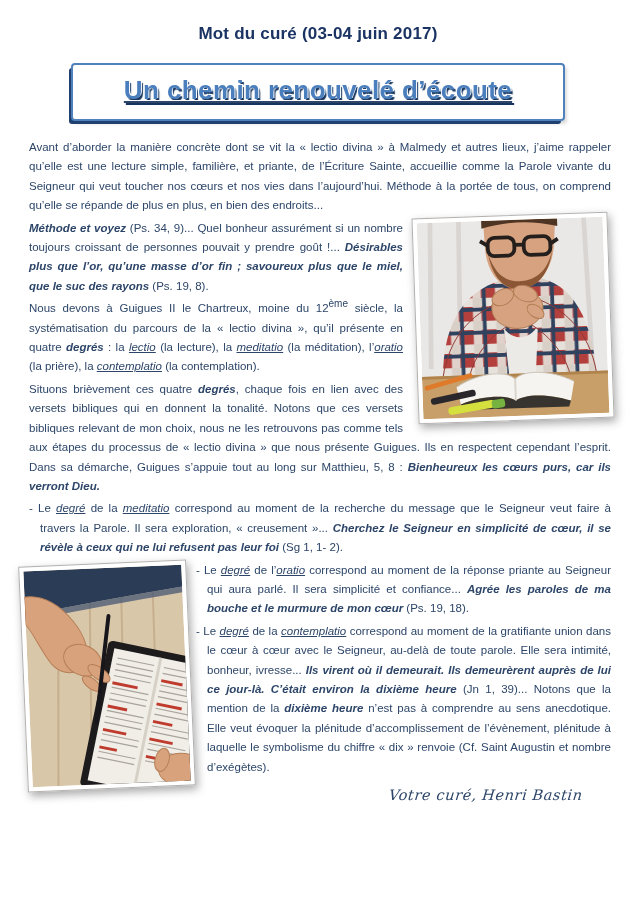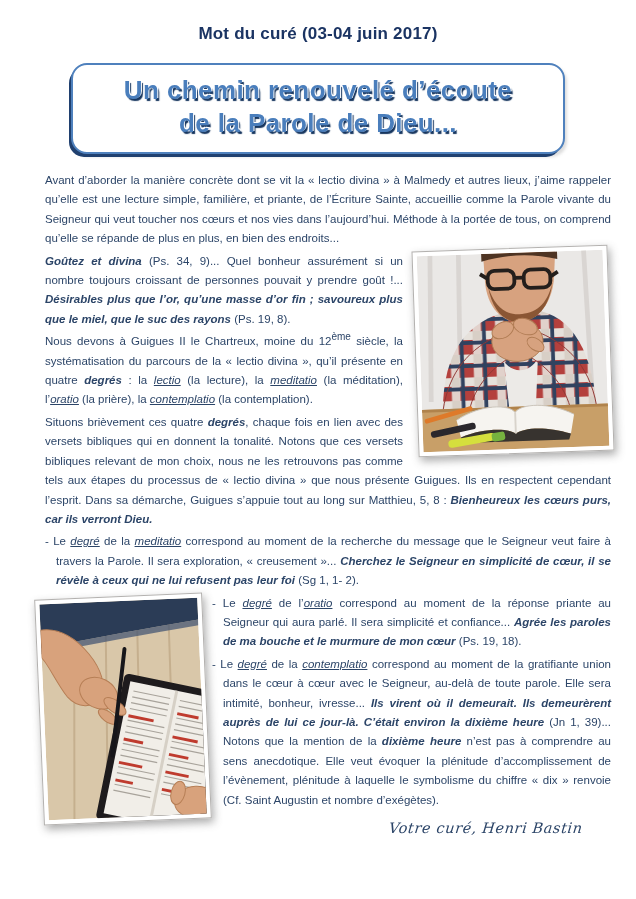--- a/index.html
+++ b/index.html
@@ -16,36 +16,37 @@
     text-align:center;
     font-size:17px;
     font-weight:bold;
     color:var(--navy,#1b3463);
     letter-spacing:.2px;
   }
   .title-box{
     width:478px;
     margin:19px auto 0;
     border:2px solid var(--box-border,#4f81bd);
-    border-radius:16px;
+    border-radius:4px;
     padding:9px 6px 12px;
     text-align:center;
     box-shadow:-3px 4px 0 -1px #20406f, 2px 3px 3px rgba(120,120,120,.25);
     background:#fff;
+    text-decoration:underline;
   }
   .box-line{
     font-size:26px;
     font-weight:bold;
     color:var(--title-blue,#4a7ebc);
     letter-spacing:.4px;
     line-height:33px;
     text-shadow:-1px -1px 0 #ffffff,1px -1px 0 #ffffff,2px 2px 1px #16355e;
   }
   .content{
-    margin:17px 25px 0 45px;
+    margin:17px 25px 0 29px;
     text-align:justify;
     font-size:11.5px;
     line-height:19.4px;
   }
   .content p{margin:0 0 3px;}
   .seg-i{font-style:italic;text-decoration:underline;}
   .seg-bi{font-style:italic;font-weight:bold;}
   sup{font-size:10px;vertical-align:super;line-height:0;}
   .bullet{padding-left:11px;text-indent:-11px;margin:0 0 3px;}
   .photo{
@@ -82,21 +83,20 @@
 </style>
 </head>
 <body>
 
 <div class="page">
 
   <h1 class="page-title">Mot du curé (03-04 juin 2017)</h1>
 
   <div class="title-box">
     <div class="box-line">Un chemin renouvelé d’écoute</div>
-    <div class="box-line">de la Parole de Dieu...</div>
   </div>
 
   <div class="content">
 
     <p><span>Avant d’aborder la manière concrète dont se vit la « lectio divina » à Malmedy et autres lieux, j’aime rappeler qu’elle est une lecture simple, familière, et priante, de l’Écriture Sainte, accueillie comme la Parole vivante du Seigneur qui veut toucher nos cœurs et nos vies dans l’aujourd’hui. Méthode à la portée de tous, on comprend qu’elle se répande de plus en plus, en bien des endroits...</span></p>
 
     <div class="photo photo-top">
       <svg viewBox="0 0 196 204" preserveAspectRatio="none">
         <rect width="196" height="204" fill="#eae8e6"></rect>
         <g stroke="#d9d5d2" stroke-width="5">
@@ -142,21 +142,21 @@
         <line x1="98" y1="166" x2="98" y2="188" stroke="#d8d3cb" stroke-width="2"></line>
         <g>
           <rect x="2" y="170" width="52" height="5" rx="2" fill="#de7a2a" transform="rotate(-14 2 170)"></rect>
           <rect x="8" y="183" width="48" height="7" rx="3" fill="#2a272c" transform="rotate(-10 8 183)"></rect>
           <rect x="26" y="193" width="50" height="8" rx="4" fill="#d5df3d" transform="rotate(-8 26 193)"></rect>
           <rect x="72" y="187" width="14" height="9" rx="3" fill="#76b23f" transform="rotate(-8 72 187)"></rect>
         </g>
       </svg>
     </div>
 
-    <p><span class="seg-bi">Goûtez et divina</span><span> (Ps. 34, 9)... Quel bonheur assurément si un nombre toujours croissant de personnes pouvait y prendre goût !... </span><span class="seg-bi">Désirables plus que l’or, qu’une masse d’or fin ; savoureux plus que le miel, que le suc des rayons</span><span> (Ps. 19, 8).</span></p>
+    <p><span class="seg-bi">Méthode et voyez</span><span> (Ps. 34, 9)... Quel bonheur assurément si un nombre toujours croissant de personnes pouvait y prendre goût !... </span><span class="seg-bi">Désirables plus que l’or, qu’une masse d’or fin ; savoureux plus que le miel, que le suc des rayons</span><span> (Ps. 19, 8).</span></p>
 
     <p><span>Nous devons à Guigues II le Chartreux, moine du 12</span><sup>ème</sup><span> siècle, la systématisation du parcours de la « lectio divina », qu’il présente en quatre </span><span class="seg-bi">degrés</span><span> : la </span><span class="seg-i">lectio</span><span> (la lecture), la </span><span class="seg-i">meditatio</span><span> (la méditation), l’</span><span class="seg-i">oratio</span><span> (la prière), la </span><span class="seg-i">contemplatio</span><span> (la contemplation).</span></p>
 
     <p><span>Situons brièvement ces quatre </span><span class="seg-bi">degrés</span><span>, chaque fois en lien avec des versets bibliques qui en donnent la tonalité. Notons que ces versets bibliques relevant de mon choix, nous ne les retrouvons pas comme tels aux étapes du processus de « lectio divina » que nous présente Guigues. Ils en respectent cependant l’esprit. Dans sa démarche, Guigues s’appuie tout au long sur Matthieu, 5, 8 : </span><span class="seg-bi">Bienheureux les cœurs purs, car ils verront Dieu.</span></p>
 
 
     <div class="bullet"><span>- Le </span><span class="seg-i">degré</span><span> de la </span><span class="seg-i">meditatio</span><span> correspond au moment de la recherche du message que le Seigneur veut faire à travers la Parole. Il sera exploration, « creusement »... </span><span class="seg-bi">Cherchez le Seigneur en simplicité de cœur, il se révèle à ceux qui ne lui refusent pas leur foi</span><span> (Sg 1, 1- 2).</span></div>
 
     <div class="photo photo-bottom">
       <svg viewBox="0 0 160 218" preserveAspectRatio="none">

